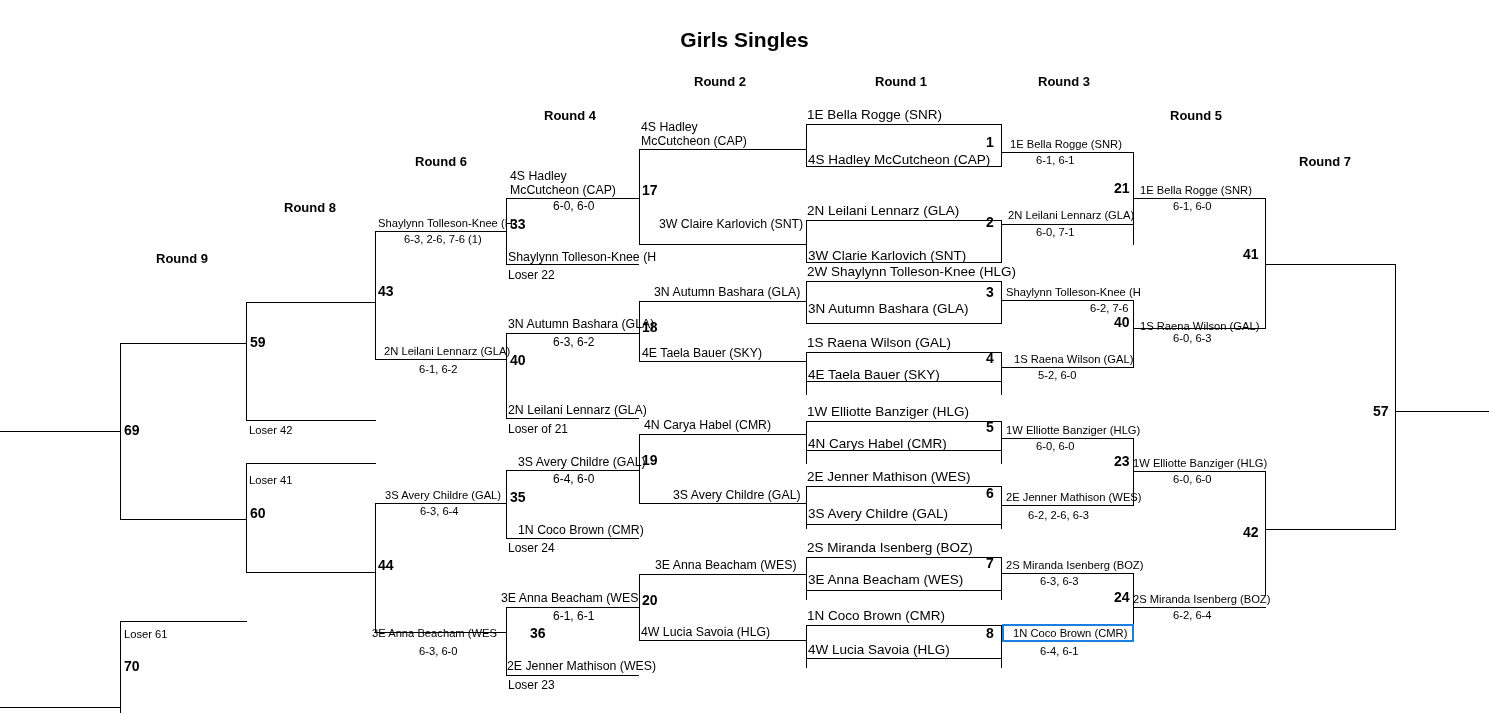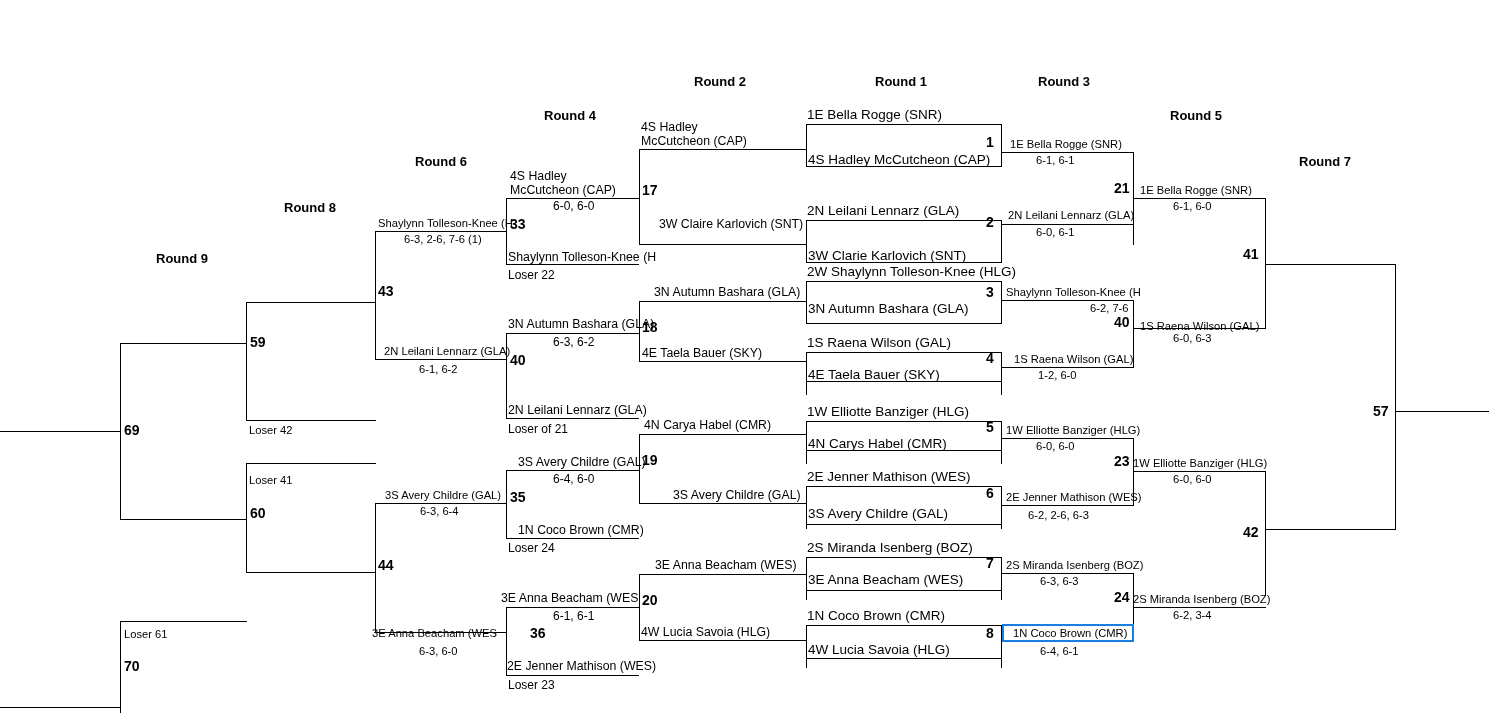--- a/index.html
+++ b/index.html
@@ -60,20 +60,21 @@
     position:absolute;
     border:2px solid #1a7fe0;
     background:#fff;
   }
 </style>
 </head>
 <body>
 
 <div id="stage">
 
+  <div class="title" id="title-sub">Girls Singles</div>
 
   <div class="round-label" style="left:694px;top:74px">Round 2</div>
   <div class="round-label" style="left:875px;top:74px">Round 1</div>
   <div class="round-label" style="left:1038px;top:74px">Round 3</div>
   <div class="round-label" style="left:544px;top:108px">Round 4</div>
   <div class="round-label" style="left:1170px;top:108px">Round 5</div>
   <div class="round-label" style="left:415px;top:154px">Round 6</div>
   <div class="round-label" style="left:1299px;top:154px">Round 7</div>
   <div class="round-label" style="left:284px;top:200px">Round 8</div>
   <div class="round-label" style="left:156px;top:251px">Round 9</div>
@@ -141,30 +142,30 @@
   <div class="h-line" style="left:806px;top:658px;width:196px"></div>
   <div class="lbl p-lg" style="left:808px;top:643px">4W Lucia Savoia (HLG)</div>
   <div class="seedno" style="left:986px;top:625px">8</div>
 
   <div class="lbl p-sm" style="left:1010px;top:138px">1E Bella Rogge (SNR)</div>
   <div class="h-line" style="left:1002px;top:152px;width:132px"></div>
   <div class="lbl score" style="left:1036px;top:139px;top:154px">6-1, 6-1</div>
   <div class="v-line" style="left:1133px;top:152px;height:93px"></div>
   <div class="lbl p-sm" style="left:1008px;top:209px">2N Leilani Lennarz (GLA)</div>
   <div class="h-line" style="left:1002px;top:224px;width:132px"></div>
-  <div class="lbl score" style="left:1036px;top:226px">6-0, 6-1</div>
+  <div class="lbl score" style="left:1036px;top:226px">6-0, 7-1</div>
   <div class="seedno" style="left:1114px;top:180px">21</div>
 
   <div class="lbl p-sm" style="left:1006px;top:286px">Shaylynn Tolleson-Knee (H</div>
   <div class="h-line" style="left:1002px;top:300px;width:132px"></div>
   <div class="lbl score" style="left:1090px;top:302px">6-2, 7-6</div>
   <div class="v-line" style="left:1133px;top:300px;height:68px"></div>
   <div class="lbl p-sm" style="left:1014px;top:353px">1S Raena Wilson (GAL)</div>
   <div class="h-line" style="left:1002px;top:367px;width:132px"></div>
-  <div class="lbl score" style="left:1038px;top:369px">1-2, 6-0</div>
+  <div class="lbl score" style="left:1038px;top:369px">5-2, 6-0</div>
   <div class="seedno" style="left:1114px;top:314px">40</div>
 
   <div class="lbl p-sm" style="left:1006px;top:424px">1W Elliotte Banziger (HLG)</div>
   <div class="h-line" style="left:1002px;top:438px;width:132px"></div>
   <div class="lbl score" style="left:1036px;top:440px">6-0, 6-0</div>
   <div class="v-line" style="left:1133px;top:438px;height:68px"></div>
   <div class="lbl p-sm" style="left:1006px;top:491px">2E Jenner Mathison (WES)</div>
   <div class="h-line" style="left:1002px;top:505px;width:132px"></div>
   <div class="lbl score" style="left:1028px;top:509px">6-2, 2-6, 6-3</div>
   <div class="seedno" style="left:1114px;top:453px">23</div>
@@ -186,21 +187,21 @@
   <div class="h-line" style="left:1133px;top:328px;width:133px"></div>
   <div class="lbl score" style="left:1173px;top:332px">6-0, 6-3</div>
   <div class="seedno" style="left:1243px;top:246px">41</div>
 
   <div class="lbl p-sm" style="left:1133px;top:457px">1W Elliotte Banziger (HLG)</div>
   <div class="h-line" style="left:1133px;top:471px;width:133px"></div>
   <div class="lbl score" style="left:1173px;top:473px">6-0, 6-0</div>
   <div class="v-line" style="left:1265px;top:471px;height:125px"></div>
   <div class="lbl p-sm" style="left:1133px;top:593px">2S Miranda Isenberg (BOZ)</div>
   <div class="h-line" style="left:1133px;top:607px;width:133px"></div>
-  <div class="lbl score" style="left:1173px;top:609px">6-2, 3-4</div>
+  <div class="lbl score" style="left:1173px;top:609px">6-2, 6-4</div>
   <div class="seedno" style="left:1243px;top:524px">42</div>
 
   <div class="h-line" style="left:1265px;top:264px;width:131px"></div>
   <div class="v-line" style="left:1395px;top:264px;height:265px"></div>
   <div class="h-line" style="left:1265px;top:529px;width:131px"></div>
   <div class="h-line" style="left:1395px;top:411px;width:94px"></div>
   <div class="seedno" style="left:1373px;top:403px">57</div>
 
   <div class="lbl p-md wrap2" style="left:641px;top:120px">4S Hadley McCutcheon (CAP)</div>
   <div class="h-line" style="left:639px;top:149px;width:167px"></div>

